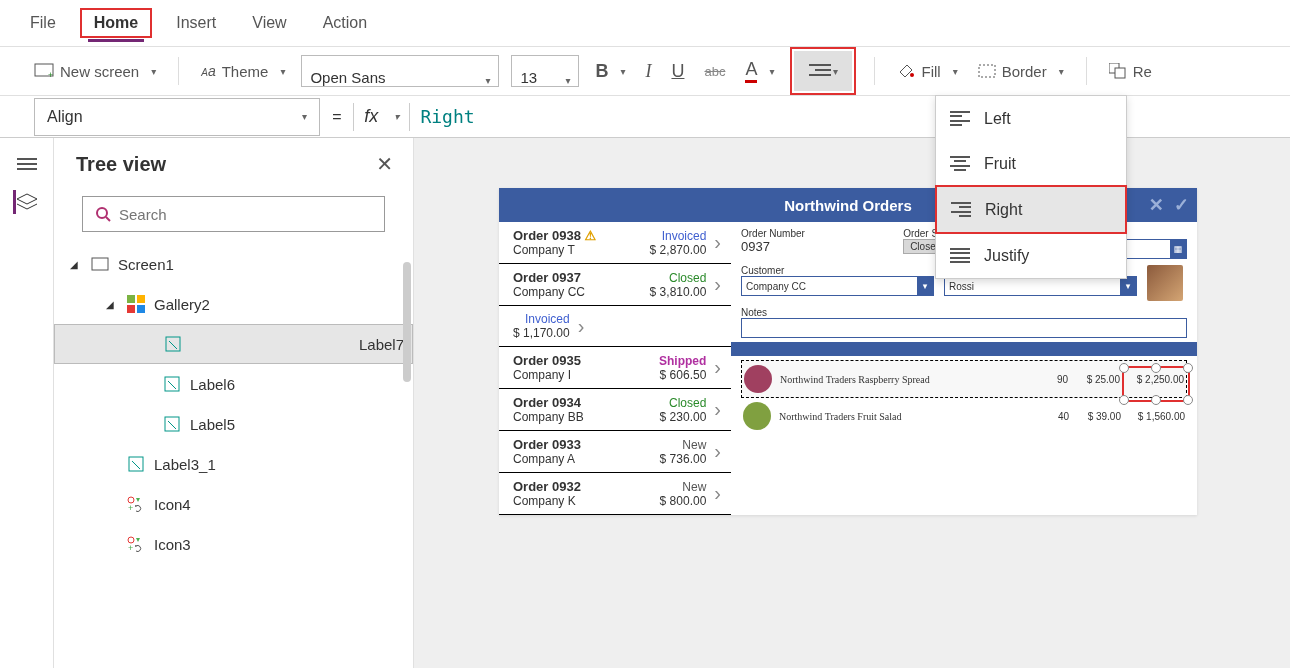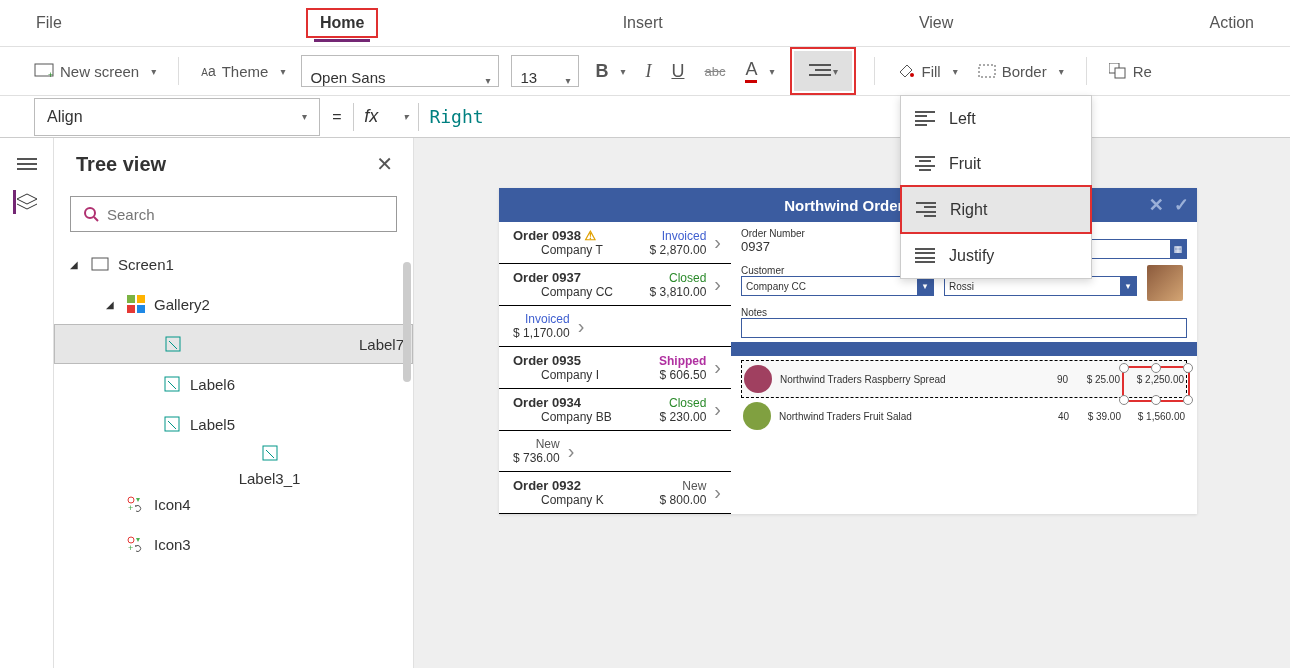--- a/index.html
+++ b/index.html
@@ -1,67 +1,67 @@
 <!DOCTYPE html>
 <html><head>
 <meta charset="utf-8">
 <style>
 * { box-sizing: border-box; margin: 0; padding: 0; font-family: "Segoe UI", sans-serif; }
 body { background: #fff; width: 1290px; height: 668px; overflow: hidden; font-size: 13px; color: #333; }
 
 
-.menu-bar { display: flex; align-items: center; height: 46px; padding: 0 30px; gap: 24px; justify-content: space-between; }
+.menu-bar { display: flex; align-items: center; height: 46px; padding: 0 24px; gap: 24px; }
 .menu-item { font-size: 16px; color: #555; cursor: pointer; padding: 8px 6px; }
 .menu-item.active { color: #333; font-weight: 600; border-bottom: 3px solid #742774; }
 .red-box { border: 2px solid #e03030; padding: 4px 6px; margin: -6px; }
 
 
 .ribbon { display: flex; align-items: center; height: 50px; border-top: 1px solid #e0e0e0; border-bottom: 1px solid #e0e0e0; padding: 0 30px; gap: 12px; }
 .rib-btn { display: flex; align-items: center; gap: 6px; font-size: 15px; color: #555; cursor: pointer; padding: 4px; }
 .rib-sep { width: 1px; height: 28px; background: #ddd; margin: 0 6px; }
 .sel { border: 1px solid #bbb; background: #fff; height: 32px; display: flex; align-items: flex-end; padding: 0 8px; font-size: 15px; justify-content: space-between; }
 .chev { font-size: 10px; color: #666; margin-left: 6px; }
 .align-btn { width: 58px; height: 40px; background: #e0e0e0; display: flex; align-items: center; justify-content: center; position: relative; }
 .align-wrap { border: 2px solid #e03030; padding: 2px; }
 
 
 .formula-bar { display: flex; align-items: center; height: 42px; border-bottom: 1px solid #ccc; }
 .prop-sel { width: 286px; height: 38px; border: 1px solid #bbb; display: flex; align-items: center; padding: 0 12px; margin-left: 34px; font-size: 16px; justify-content: space-between; }
 .fx-eq { padding: 0 12px; font-size: 16px; color: #333; font-style: italic; }
-.fx { padding: 0 10px; font-style: italic; font-size: 18px; display:flex; align-items:center; gap:19px;}
+.fx { padding: 0 10px; font-style: italic; font-size: 18px; display:flex; align-items:center; gap:10px;}
 .formula-val { font-size: 18px; font-family: Consolas, monospace; color: #008080; padding-left: 10px; }
 
 
 .main { display: flex; height: calc(100% - 138px); }
 .left-rail { width: 54px; border-right: 1px solid #e0e0e0; padding-top: 14px; display:flex; flex-direction:column; align-items:center; gap:14px;}
 .rail-ic { width:24px; height:24px; display:flex; align-items:center; justify-content:center; color:#555; }
 .rail-active { border-left: 3px solid #742774; margin-left:-3px; padding-left:0;}
 .tree-panel { width: 360px; border-right: 1px solid #e0e0e0; }
 .tree-hdr { display: flex; align-items: center; justify-content: space-between; padding: 14px 20px 14px 22px; }
 .tree-hdr h2 { font-size: 20px; font-weight: 600; }
 .close-x { font-size: 20px; color: #555; cursor: pointer; }
-.search-box { margin: 6px 16px 12px; border: 1px solid #999; height: 36px; display: flex; align-items: center; padding: 4px 12px; gap: 8px; }
+.search-box { margin: 6px 28px 12px; border: 1px solid #999; height: 36px; display: flex; align-items: center; padding: 4px 12px; gap: 8px; }
 .search-box input { border: none; outline: none; font-size: 15px; flex: 1; }
 .tree-scroll { overflow-y: auto; }
 .tree-node { display: flex; align-items: center; gap: 8px; height: 40px; padding-left: 16px; font-size: 15px; cursor: pointer; }
 .tree-node.sel { background: #e6e6e6; }
 .tree-arrow { width: 12px; font-size: 10px; color: #333; }
 .node-ic { width: 20px; height: 20px; display: flex; align-items: center; justify-content: center; }
 
 
 .canvas { flex: 1; background: #efefef; position: relative; overflow: hidden; }
 .app { position: absolute; left: 85px; top: 50px; width: 698px; background: #fff; box-shadow: 0 1px 3px rgba(0,0,0,0.1); }
 .app-header { background: #3b5ca0; color: #fff; height: 34px; display: flex; align-items: center; padding: 0 14px; font-size: 15px; justify-content: center; font-weight: 600; position: relative; }
 .hdr-icons { position: absolute; right: 8px; display: flex; gap: 10px; font-size: 18px; }
 .app-body { display: flex; }
 .order-list { width: 232px; }
 .order-item { border-bottom: 1px solid #000000; padding: 6px 10px 6px 14px; display: flex; align-items: center; }
 .ord-left { flex: 1; }
 .ord-title { font-weight: 700; font-size: 13px; }
-.ord-comp { font-size: 12px; color: #333; margin-left: 28px; }
+.ord-comp { font-size: 12px; color: #333; }
 .ord-mid { text-align: right; margin-right: 8px; }
 .ord-status { font-size: 12px; }
 .st-inv { color: #4060d0; }
 .st-closed { color: #2a8a2a; }
 .st-ship { color: #b030a0; font-weight: bold; }
 .st-new { color: #555; }
 .ord-price { font-size: 12px; }
 .ord-arr { color: #888; font-size: 20px; }
 .warn { color: #e0a000; }
 
@@ -74,29 +74,29 @@
 .det-select { border: 1px solid #3b5ca0; background: #fff; height: 20px; display: flex; align-items: center; font-size: 10px; padding: 0 4px; justify-content: space-between; }
 .det-select .dd { background: #3b5ca0; color: #fff; width: 16px; height: 18px; display: flex; align-items: center; justify-content: center; font-size: 9px; margin-right: -4px; }
 .det-input { border: 1px solid #3b5ca0; height: 20px; width: 100%; }
 .emp-img { width:36px; height:36px; background: linear-gradient(135deg,#8b5a3c,#d4a574); border-radius:2px;}
 .blue-bar { background: #3b5ca0; height: 14px; margin: 4px -10px; }
 .line-items { }
 .line-item { display: flex; align-items: center; gap: 8px; padding: 4px 2px; font-size: 10px; }
 .li-selected { border: 1px dashed #000; background: #f8f8f8; }
 .li-img { width: 28px; height: 28px; border-radius: 50%; background: #a04060; }
 .li-img2 { width: 28px; height: 28px; border-radius: 50%; background: #80a040; }
-.li-name { flex: 1; }
+.li-name { flex: 1; font-family: Liberation Serif, serif; }
 .li-num { width: 30px; text-align: right; }
 .li-price { width: 44px; text-align: right; }
 .li-total { width: 56px; text-align: right; position: relative; }
 .sel-handles { position: absolute; right: -6px; top: -8px; width: 68px; height: 36px; border: 2px solid #e03030; }
 .handle { width: 10px; height: 10px; border: 1px solid #888; border-radius: 50%; background: #fff; position: absolute; }
 
 
-.align-dd { position: absolute; left: 900px; top: 95px; width: 192px; background: #fff; border: 1px solid #ccc; box-shadow: 0 3px 8px rgba(0,0,0,0.15); z-index: 100; }
+.align-dd { position: absolute; left: 935px; top: 95px; width: 192px; background: #fff; border: 1px solid #ccc; box-shadow: 0 3px 8px rgba(0,0,0,0.15); z-index: 100; }
 .dd-item { display: flex; align-items: center; gap: 14px; height: 45px; padding: 0 14px; font-size: 16px; cursor: pointer; }
 .dd-item.sel-dd { background: #e6e6e6; }
 .dd-right-wrap { border: 2px solid #e03030; margin: -1px; }
 .align-ic { width: 20px; height: 16px; display: flex; flex-direction: column; justify-content: space-between; }
 .al-line { height: 2px; background: #555; }
 
 svg { display: block; }
 </style>
 </head>
 <body>
@@ -115,21 +115,21 @@
       <svg width="20" height="16">
           <rect x="1" y="1" width="18" height="12" fill="none" stroke="#555"></rect>
           <text x="14" y="15" font-size="9" fill="#2a8a2a">+</text>
         </svg>
     </span>
     <span>New screen</span>
       <span class="chev">▾</span>
   </div>
   <div class="rib-sep"></div>
   <div class="rib-btn">
-    <span style="font-family:serif;"><span style="font-size:10px">A</span><span style="font-size:14px">a</span></span>
+    <span style="font-family:serif;font-style:italic;"><span style="font-size:10px">A</span><span style="font-size:14px">a</span></span>
     <span>Theme</span>
       <span class="chev">▾</span>
   </div>
   <div class="sel" style="width:198px">
     <span>Open Sans</span>
       <span class="chev">▾</span>
   </div>
   <div class="sel" style="width:68px">
     <span>13</span>
       <span class="chev">▾</span>
@@ -283,21 +283,21 @@
         </div>
         <div class="tree-node" style="padding-left: 108px;">
           <span class="node-ic">
             <svg width="18" height="18">
               <rect x="2" y="2" width="14" height="14" fill="none" stroke="#009688"></rect>
               <line x1="5" y1="6" x2="13" y2="14" stroke="#009688"></line>
             </svg>
           </span>
           <span>Label5</span>
         </div>
-        <div class="tree-node" style="padding-left: 72px; flex-direction: column;">
+        <div class="tree-node" style="padding-left: 72px;">
           <span class="node-ic">
             <svg width="18" height="18">
               <rect x="2" y="2" width="14" height="14" fill="none" stroke="#009688"></rect>
               <line x1="5" y1="6" x2="13" y2="14" stroke="#009688"></line>
             </svg>
           </span>
           <span>Label3_1</span>
         </div>
         <div class="tree-node" style="padding-left: 72px;">
           <span class="node-ic">
@@ -383,20 +383,24 @@
                 <div class="ord-title">Order 0934</div>
                 <div class="ord-comp">Company BB</div>
               </div>
               <div class="ord-mid">
                 <div class="ord-status st-closed">Closed</div>
                 <div class="ord-price">$ 230.00</div>
               </div>
               <div class="ord-arr">›</div>
             </div>
             <div class="order-item">
+              <div class="ord-left">
+                <div class="ord-title">Order 0933</div>
+                <div class="ord-comp">Company A</div>
+              </div>
               <div class="ord-mid">
                 <div class="ord-status st-new">New</div>
                 <div class="ord-price">$ 736.00</div>
               </div>
               <div class="ord-arr">›</div>
             </div>
             <div class="order-item">
               <div class="ord-left">
                 <div class="ord-title">Order 0932</div>
                 <div class="ord-comp">Company K</div>

